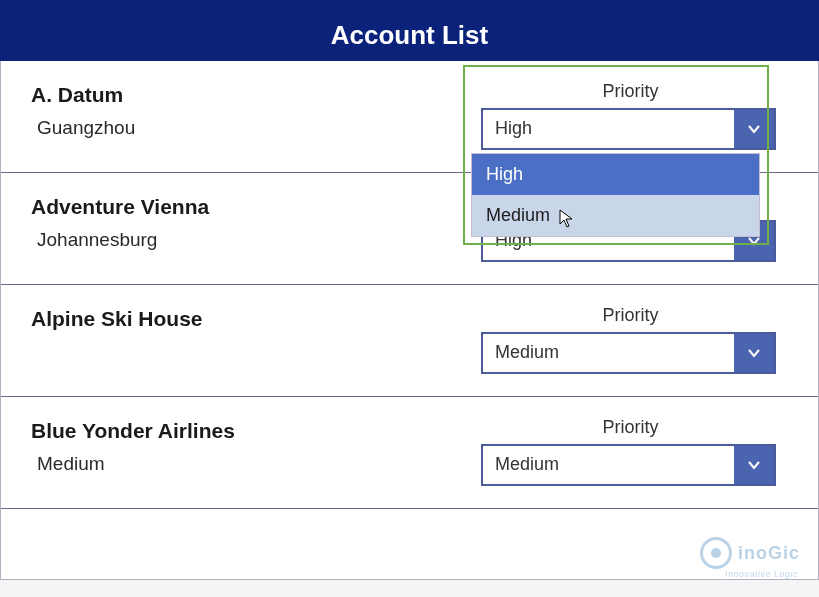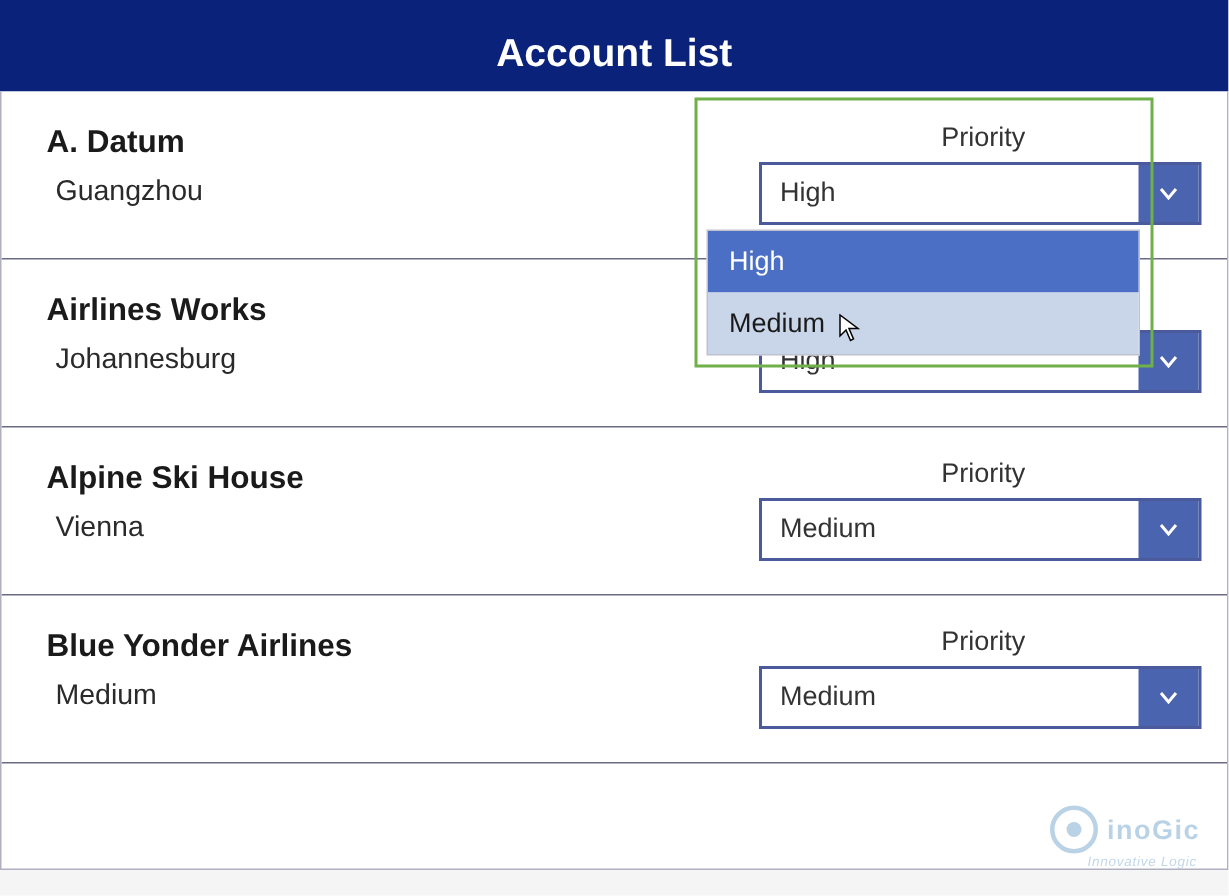--- a/index.html
+++ b/index.html
@@ -22,21 +22,21 @@
     .list-container {
       position: relative;
       background: #fff;
       border: 1px solid #b0b0c0;
       border-top: none;
       height: calc(597px - 78px);
       overflow-y: scroll;
     }
     .item {
       border-bottom: 1px solid #6b6b85;
-      padding: 18px 17px 22px 30px;
+      padding: 18px 42px 22px 30px;
       display: flex;
       justify-content: space-between;
       align-items: flex-start;
     }
     .item:last-child { border-bottom: none; }
     .left-col { padding-top: 4px; }
     .acct-name {
       font-size: 21px;
       font-weight: bold;
       color: #1a1a1a;
@@ -186,42 +186,41 @@
                 <polyline points="2,4 7,10 12,4" fill="none" stroke="#fff" stroke-width="2"></polyline>
               </svg>
             </span>
         </div>
       </div>
     </div>
   </div>
 
   <div class="item">
     <div class="left-col">
-      <div class="acct-name">Airlines Works</div>
+      <div class="acct-name">Adventure Vienna</div>
       <div class="acct-loc">Johannesburg</div>
     </div>
     <div class="right-col">
       <div class="priority-label">Priority</div>
       <div class="select-box">
         <div class="select-value">High</div>
         <div class="select-arrow">
           <span class="chevron">
               <svg viewBox="0 0 14 14">
                 <polyline points="2,4 7,10 12,4" fill="none" stroke="#fff" stroke-width="2"></polyline>
               </svg>
             </span>
         </div>
       </div>
     </div>
   </div>
 
   <div class="item">
     <div class="left-col">
       <div class="acct-name">Alpine Ski House</div>
-      <div class="acct-loc">Vienna</div>
     </div>
     <div class="right-col">
       <div class="priority-label">Priority</div>
       <div class="select-box">
         <div class="select-value">Medium</div>
         <div class="select-arrow">
           <span class="chevron">
               <svg viewBox="0 0 14 14">
                 <polyline points="2,4 7,10 12,4" fill="none" stroke="#fff" stroke-width="2"></polyline>
               </svg>

